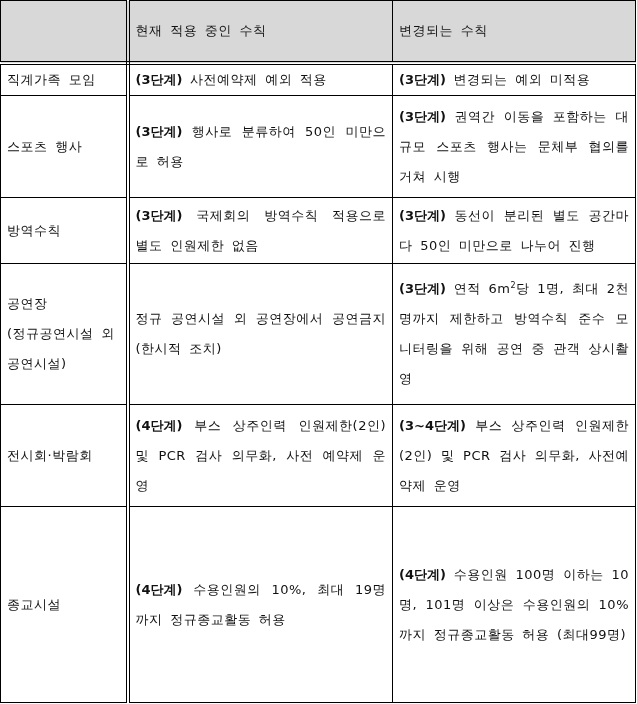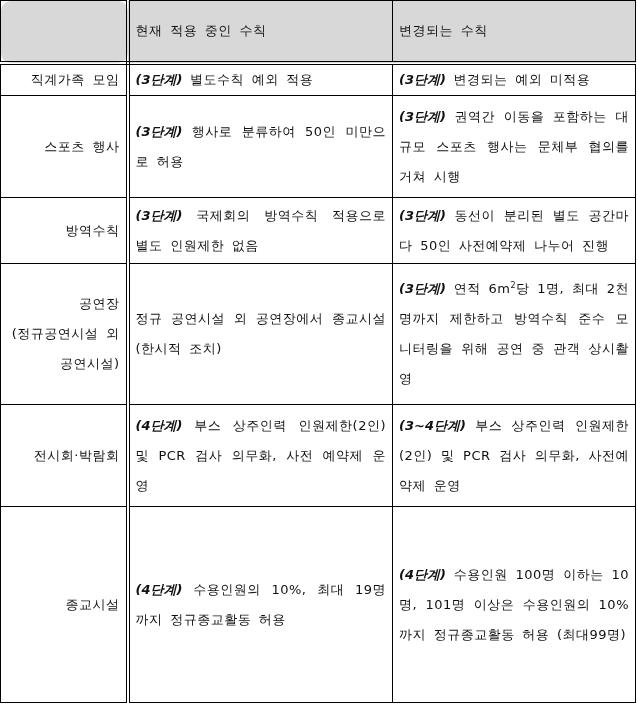--- a/index.html
+++ b/index.html
@@ -22,24 +22,24 @@
       font-weight: normal;
       letter-spacing: 0.5px;
       word-spacing: 3px;
     }
     .tbl thead th {
       background: #d8d8d8;
       text-align: left;
       border-bottom: 4px double #000;
       height: 60px;
     }
-    .tbl .c1 { width: 114px; text-align: right; border-right: 4px double #000; border-radius: 10px; }
+    .tbl .c1 { width: 114px; text-align: left; border-right: 4px double #000; }
     .tbl .c2 { width: 252px; text-align: justify; }
     .tbl .c3 { text-align: justify; margin-top: 8px; }
-    .stage { font-weight: bold; letter-spacing: 0; font-style: italic; }
+    .stage { font-weight: bold; letter-spacing: 0; }
     sup { font-size: 8px; line-height: 0; }
   </style>
 </head>
 <body>
 
 <table class="tbl">
   <colgroup>
     <col style="width:127px">
     <col style="width:265px">
     <col>
@@ -48,40 +48,40 @@
     <tr>
       <th class="c1"></th>
       <th class="c2">현재 적용 중인 수칙</th>
       <th class="c3">변경되는 수칙</th>
     </tr>
   </thead>
   <tbody>
 
     <tr style="height:29px">
       <td class="c1">직계가족 모임</td>
-      <td class="c2"><span class="stage">(3단계)</span> <span>별도수칙 예외 적용</span></td>
+      <td class="c2"><span class="stage">(3단계)</span> <span>사전예약제 예외 적용</span></td>
       <td class="c3"><span class="stage">(3단계)</span> <span>변경되는 예외 미적용</span></td>
     </tr>
 
 
     <tr style="height:102px">
       <td class="c1">스포츠 행사</td>
       <td class="c2"><span class="stage">(3단계)</span> <span>행사로 분류하여 50인 미만으로 허용</span></td>
       <td class="c3"><span class="stage">(3단계)</span> <span>권역간 이동을 포함하는 대규모 스포츠 행사는 문체부 협의를 거쳐 시행</span></td>
     </tr>
 
     <tr style="height:66px">
       <td class="c1">방역수칙</td>
       <td class="c2"><span class="stage">(3단계)</span> <span>국제회의 방역수칙 적용으로 별도 인원제한 없음</span></td>
-      <td class="c3"><span class="stage">(3단계)</span> <span>동선이 분리된 별도 공간마다 50인 사전예약제 나누어 진행</span></td>
+      <td class="c3"><span class="stage">(3단계)</span> <span>동선이 분리된 별도 공간마다 50인 미만으로 나누어 진행</span></td>
     </tr>
 
     <tr style="height:141px">
       <td class="c1"><span>공연장</span><br><span>(정규공연시설 외 공연시설)</span></td>
-      <td class="c2"><span>정규 공연시설 외 공연장에서 종교시설(한시적 조치)</span></td>
+      <td class="c2"><span>정규 공연시설 외 공연장에서 공연금지(한시적 조치)</span></td>
       <td class="c3"><span class="stage">(3단계)</span> <span>연적 6m</span><sup>2</sup><span>당 1명, 최대 2천명까지 제한하고 방역수칙 준수 모니터링을 위해 공연 중 관객 상시촬영</span></td>
     </tr>
 
     <tr style="height:102px">
       <td class="c1">전시회·박람회</td>
       <td class="c2"><span class="stage">(4단계)</span> <span>부스 상주인력 인원제한(2인) 및 PCR 검사 의무화, 사전 예약제 운영</span></td>
       <td class="c3"><span class="stage">(3~4단계)</span> <span>부스 상주인력 인원제한(2인) 및 PCR 검사 의무화, 사전예약제 운영</span></td>
     </tr>
 
 

